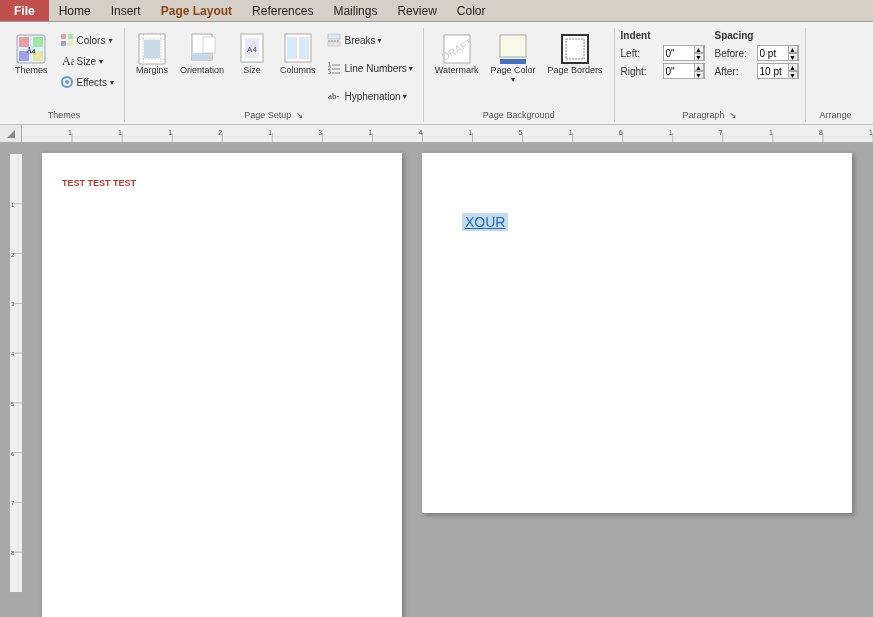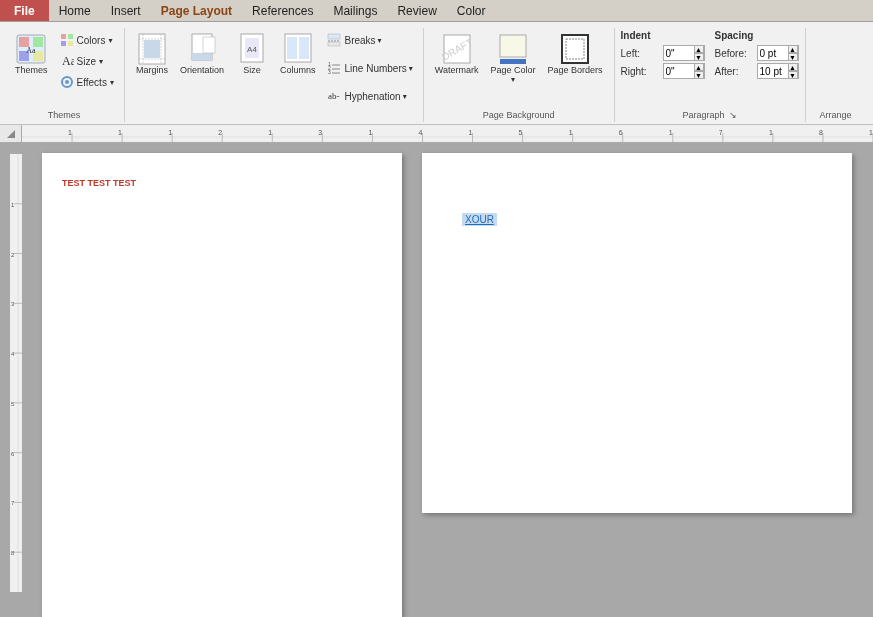--- a/index.html
+++ b/index.html
@@ -269,21 +269,21 @@
     .doc-text-red {
       color: #c0392b;
       font-size: 9px;
       font-weight: bold;
       margin-top: 5px;
     }
 
     .doc-hyperlink {
       color: #1f6eb5;
       text-decoration: underline;
-      font-size: 10px;
+      font-size: 14px;
       background: #c5d9f1;
       padding: 1px 3px;
       display: inline-block;
       margin-top: 40px;
       margin-left: 20px;
     }
   </style>
 </head>
 <body>
 
@@ -434,20 +434,23 @@
           <div class="ribbon-btn-small">
             <div class="small-icon">
               <svg width="14" height="14" viewBox="0 0 14 14">
                 <text x="1" y="10" font-size="9" fill="#333" font-family="serif">ab-</text>
               </svg>
             </div>
             <span>Hyphenation</span>
             <span style="font-size:8px;">▾</span>
           </div>
         </div>
+      </div>
+      <div class="ribbon-group-label">Page Setup
+        <span style="font-size:9px; cursor:pointer; margin-left:2px;">↘</span>
       </div>
     </div>
 
     <div class="ribbon-group" style="min-width:130px;">
       <div class="ribbon-group-content">
         <div class="ribbon-btn-big">
           <div class="icon">
             <svg width="30" height="32" viewBox="0 0 30 32">
               <rect x="2" y="2" width="26" height="28" fill="white" stroke="#aaa" stroke-width="1"></rect>
               <text x="15" y="20" text-anchor="middle" font-size="10" fill="#ccc" font-family="Arial" transform="rotate(-30 15 16)">DRAFT</text>

